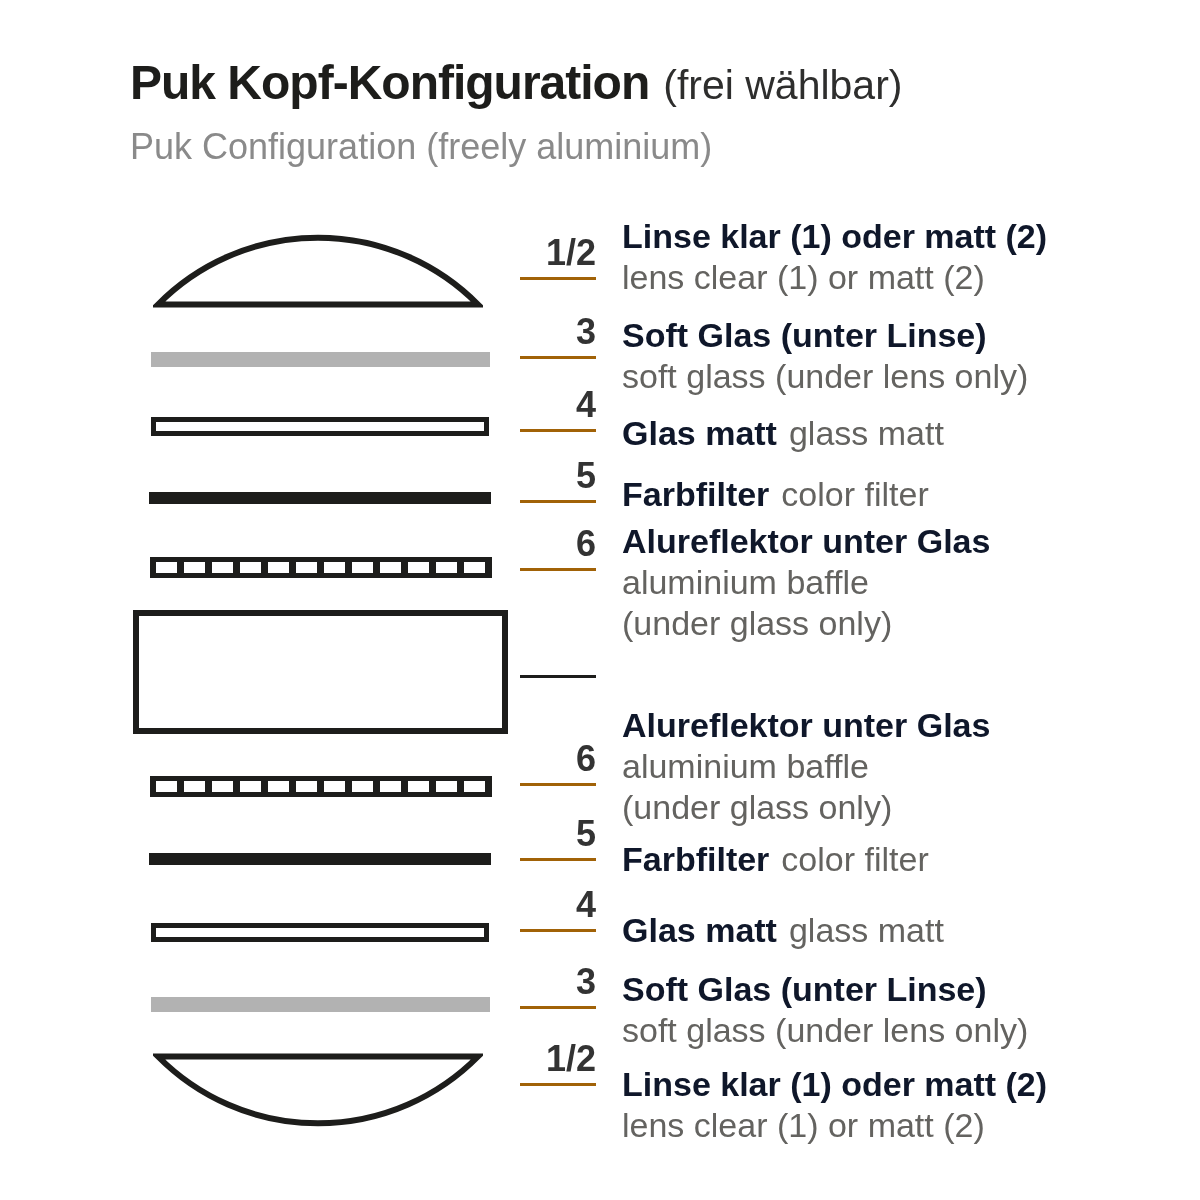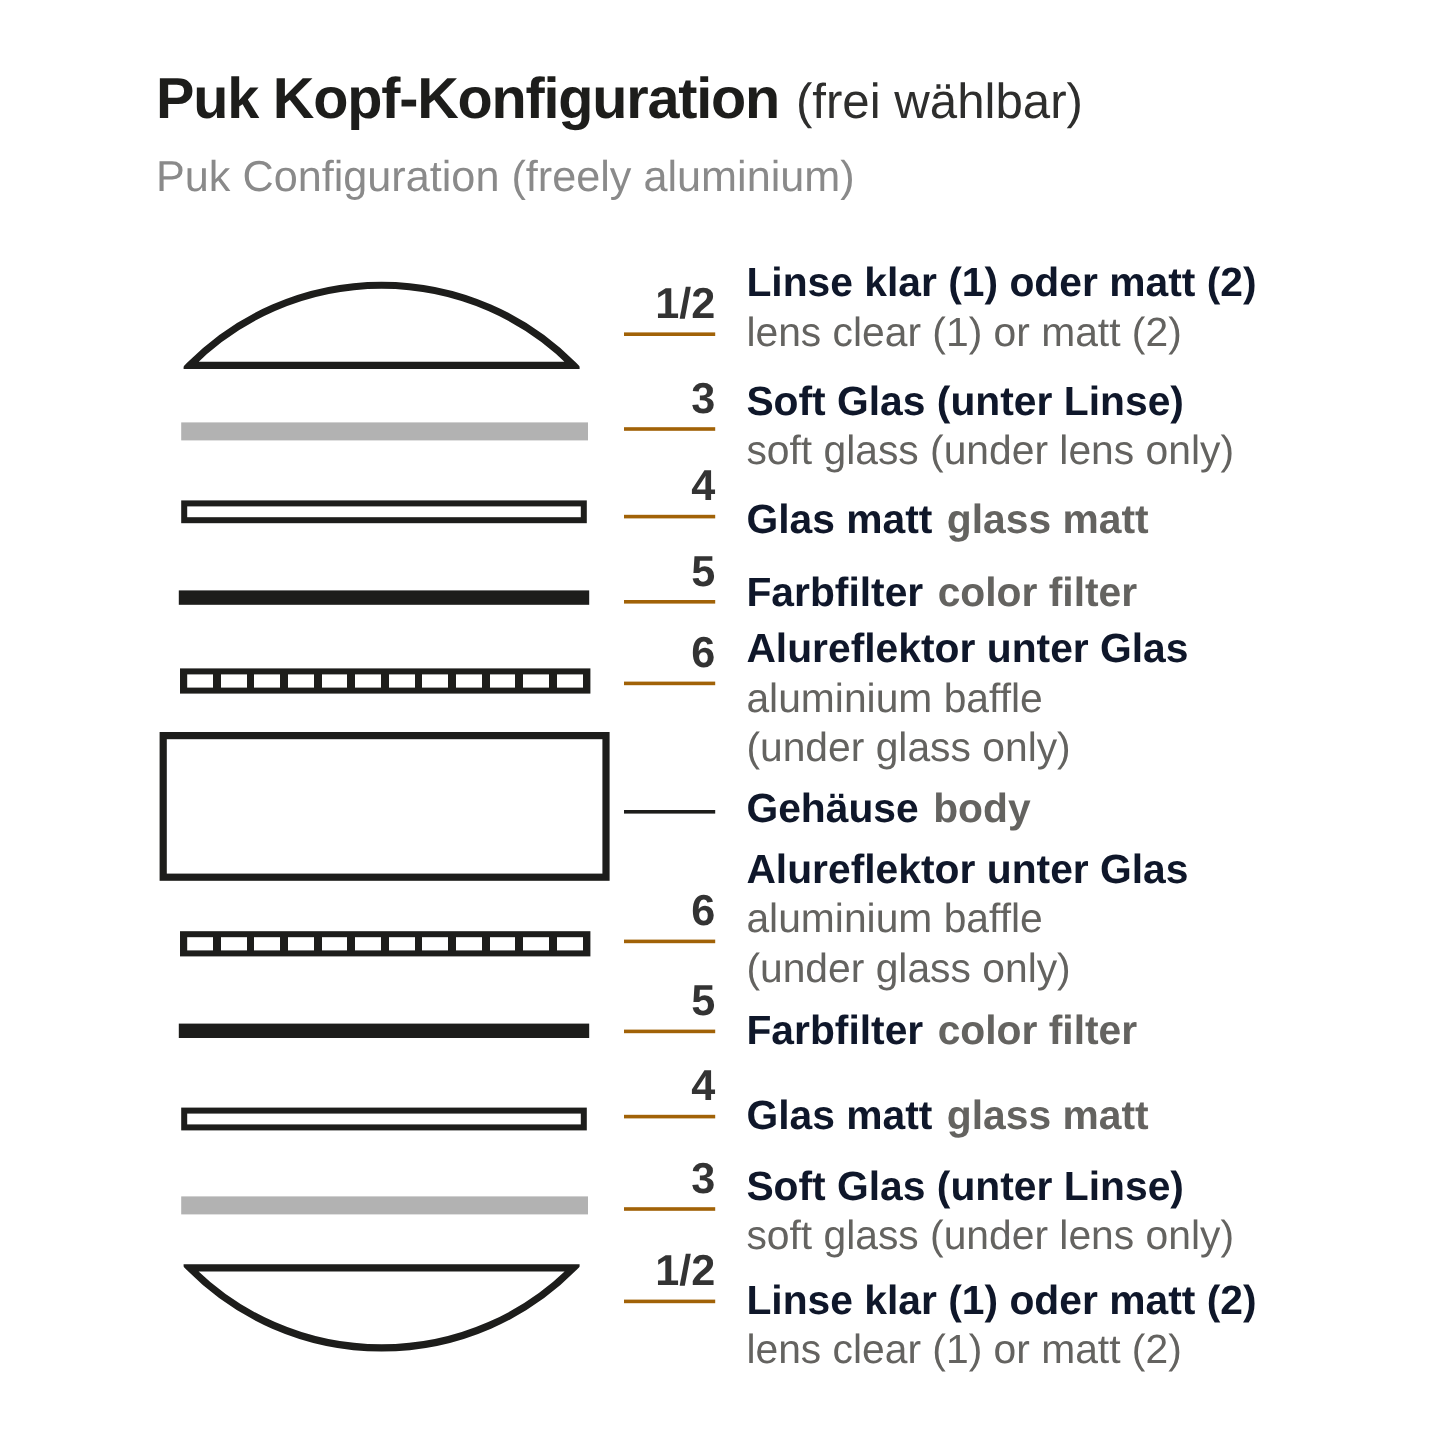--- a/index.html
+++ b/index.html
@@ -24,21 +24,21 @@
   .connector { background:#1d1d1b; }
 
   
   .num-group { left:520px; width:76px; text-align:right; color:#333;
                font-size:36px; font-weight:700; line-height:36px;
                padding-bottom:6px; border-bottom:3px solid #a16207; white-space:nowrap; }
 
   
   .lbl { left:622px; font-size:34px; line-height:41px; color:#646360; white-space:nowrap; }
   .lbl .de { font-weight:700; color:#0f172a; }
-  .lbl .en-inline { margin-left:12px;font-weight:bold; }
+  .lbl .en-inline { margin-left:12px; }
 </style>
 </head>
 <body>
 
 <div class="canvas">
 
   <div class="abs title"><span>Puk Kopf-Konfiguration</span><span class="note">(frei wählbar)</span></div>
   <div class="abs subtitle">Puk Configuration (freely aluminium)</div>
 
   <svg class="abs" style="left:153px; top:230px;" width="330" height="78" viewBox="0 0 330 78">
@@ -102,23 +102,20 @@
   <div class="abs lbl" style="top:474px;">
     <span class="de">Farbfilter</span><span class="en-inline">color filter</span>
   </div>
 
   <div class="abs lbl" style="top:521px;">
     <div class="de">Alureflektor unter Glas</div>
     <div>aluminium baffle</div>
     <div>(under glass only)</div>
   </div>
 
-  <div class="abs lbl" style="top:654px;">
-    <span class="de">Gehäuse</span><span class="en-inline">body</span>
-  </div>
 
   <div class="abs lbl" style="top:705px;">
     <div class="de">Alureflektor unter Glas</div>
     <div>aluminium baffle</div>
     <div>(under glass only)</div>
   </div>
 
   <div class="abs lbl" style="top:839px;">
     <span class="de">Farbfilter</span><span class="en-inline">color filter</span>
   </div>

